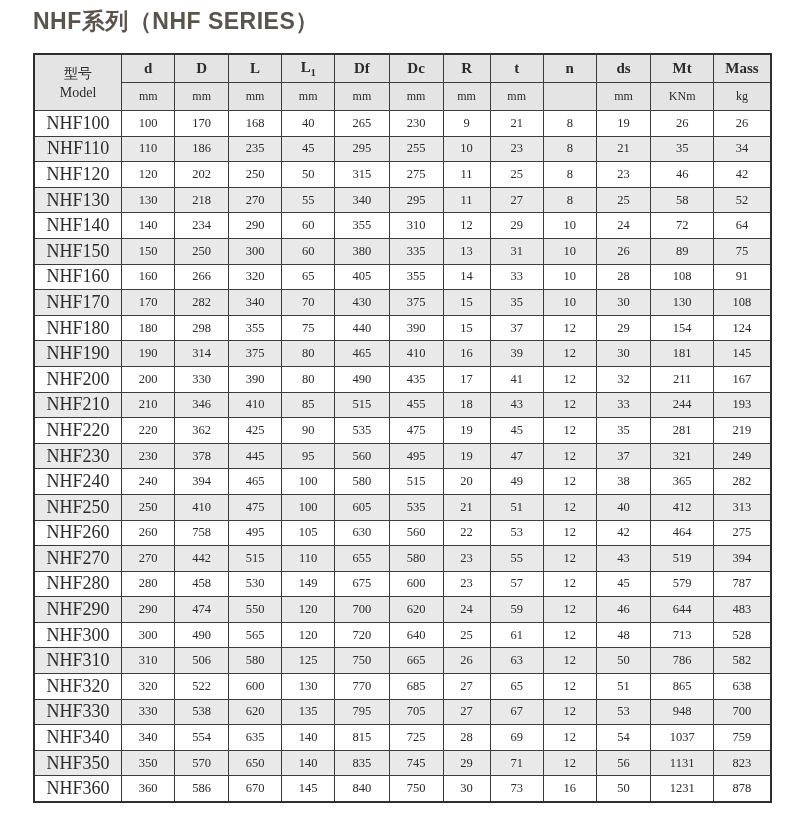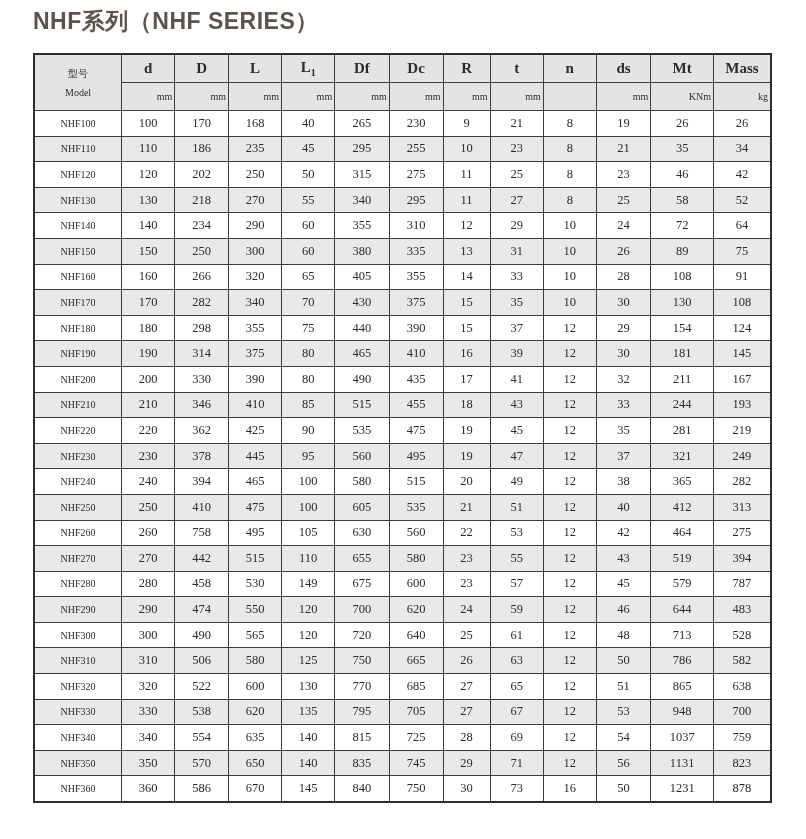--- a/index.html
+++ b/index.html
@@ -43,41 +43,40 @@
     white-space: nowrap;
   }
   table.spec-table thead th {
     background: #e4e4e4;
     font-weight: bold;
     font-size: 15px;
     height: 27px;
   }
   table.spec-table thead th.unit {
     font-weight: normal;
-    font-size: 10px;
-    text-align: right;
+    font-size: 12px;
   }
   table.spec-table thead th.model-th {
     font-weight: normal;
-    font-size: 10px;
+    font-size: 14px;
     line-height: 19px;
   }
   table.spec-table thead th sub {
     font-size: 10px;
   }
   table.spec-table tbody td {
     font-size: 12.5px;
     height: 24.6px;
     background: #ffffff;
   }
   table.spec-table tbody tr:nth-child(even) td {
     background: #e9e9e9;
   }
   table.spec-table tbody td.model {
-    font-size: 10px;
+    font-size: 18px;
   }
 </style>
 </head>
 <body>
 
 <div class="page">
   <h1 class="title">NHF系列（NHF SERIES）</h1>
 
   <table class="spec-table">
     <colgroup>

